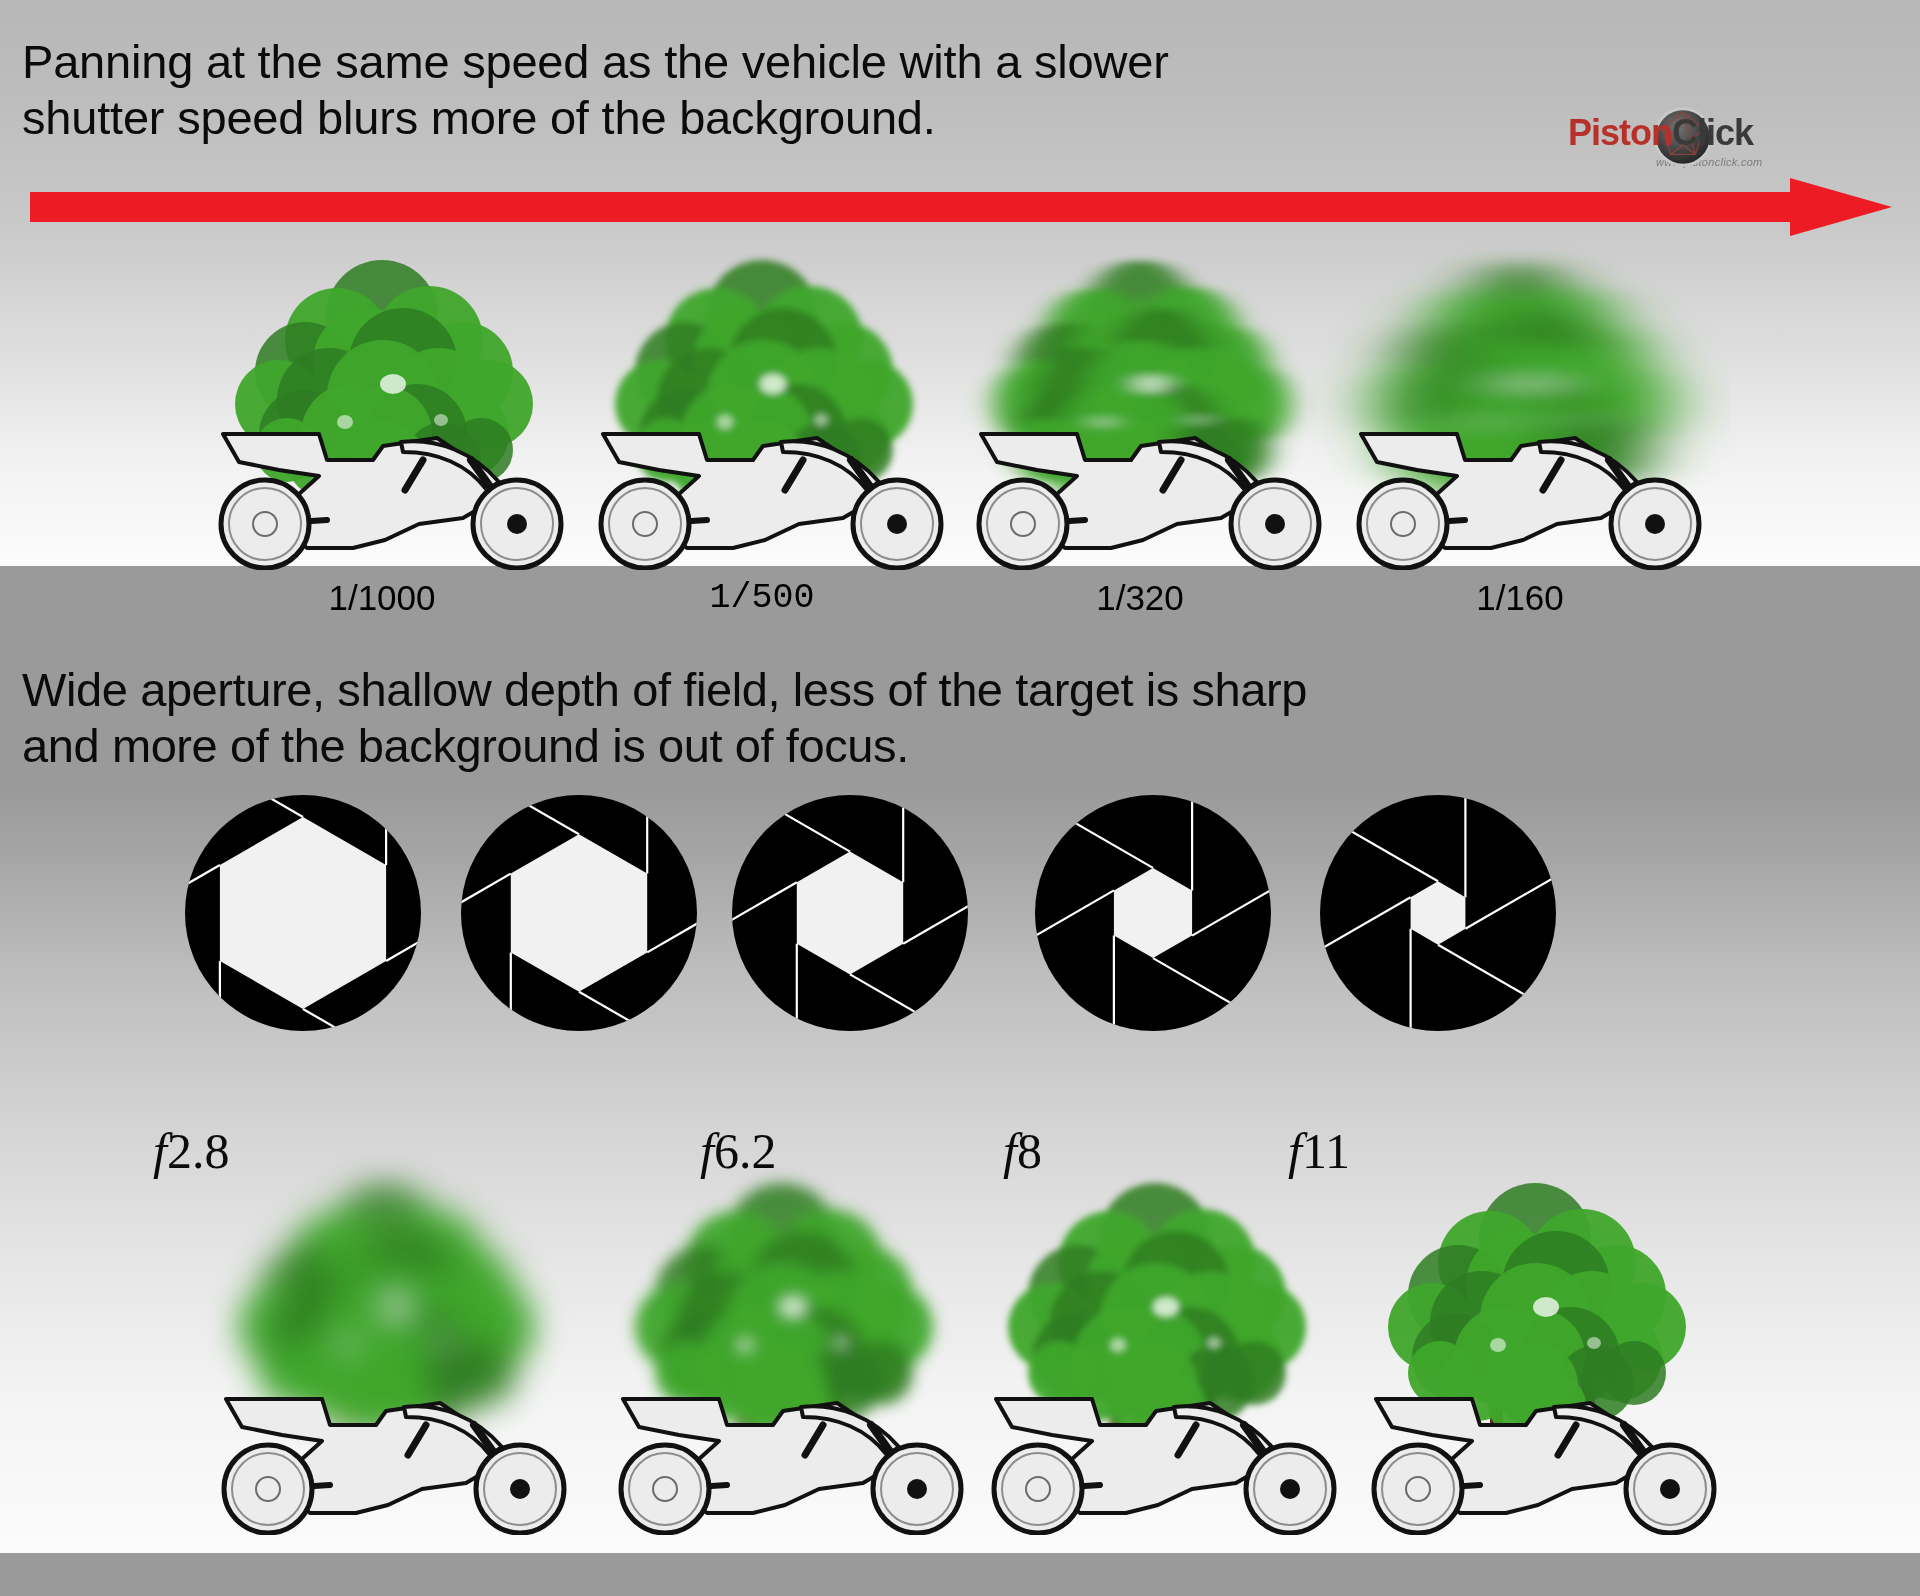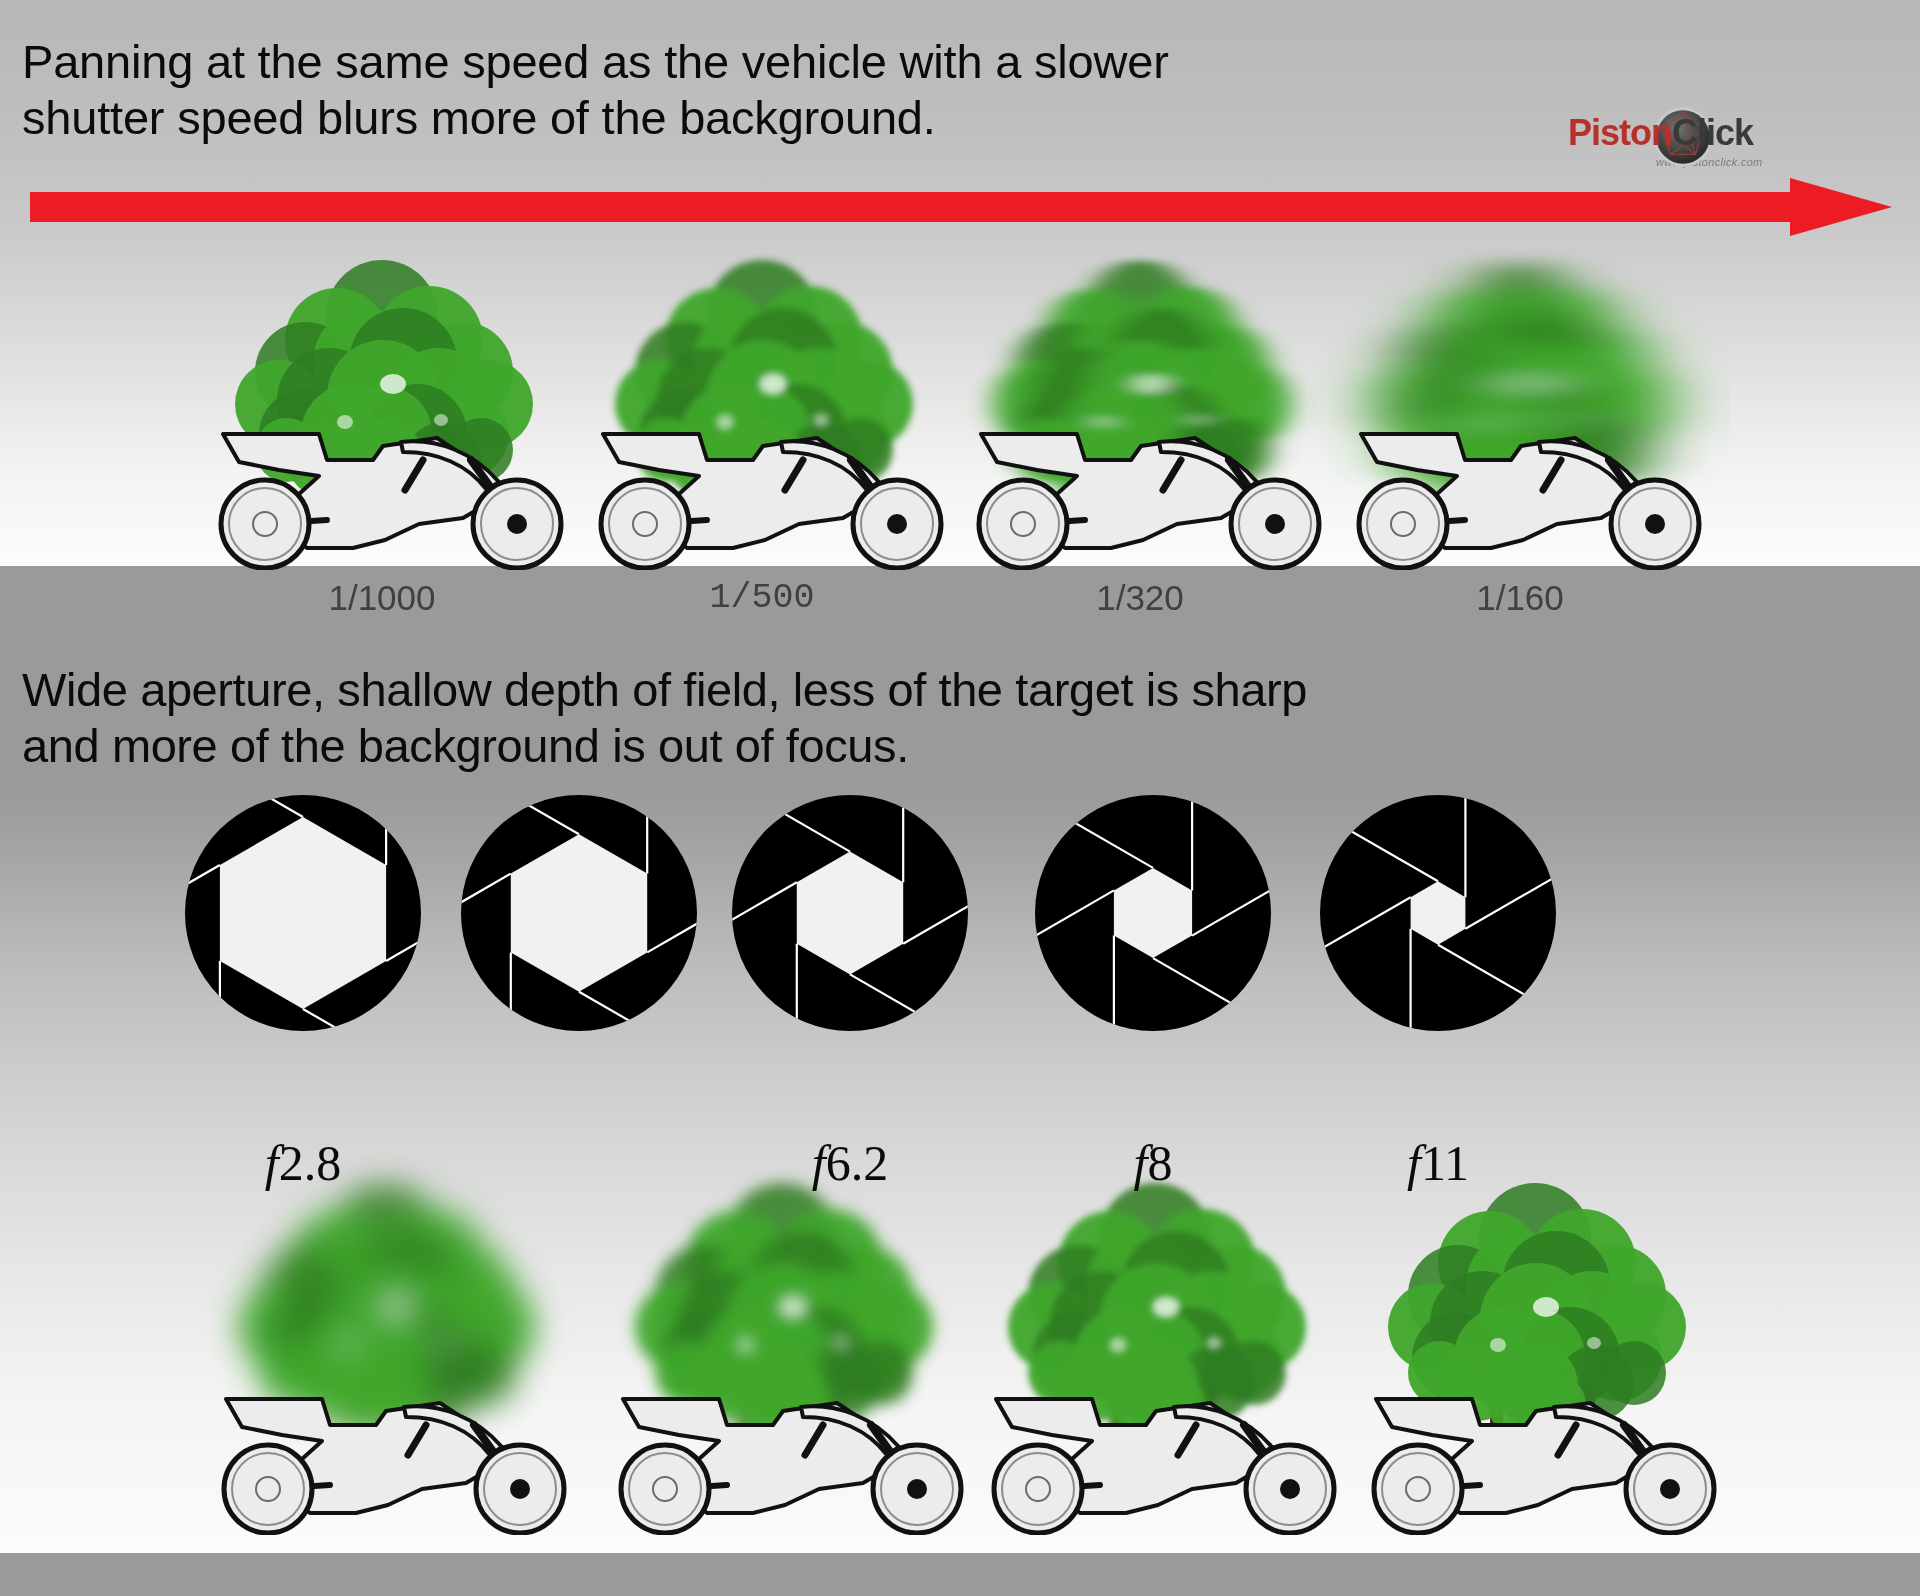--- a/index.html
+++ b/index.html
@@ -184,27 +184,27 @@
     z-index: 7;
   }
   .label-shutter { top: 578px; height: 56px; }
   .label-apert   { top: 1118px; height: 66px; }
 
   .tick-label {
     position: absolute;
     top: 0;
     text-align: center;
     font-size: 35px;
-    color: #404040;
+    color: #000000;
     white-space: nowrap;
   }
   .fstop-label {
     position: absolute;
-    top: 16px;
-    text-align: center;
+    top: 4px;
+    text-align: left;
     font-size: 50px;
     color: #0b0b0b;
     white-space: nowrap;
     font-family: "Liberation Serif", serif;
   }
   .fstop-label .fchar {
     font-style: italic;
     font-family: "Liberation Serif", serif;
   }
 

